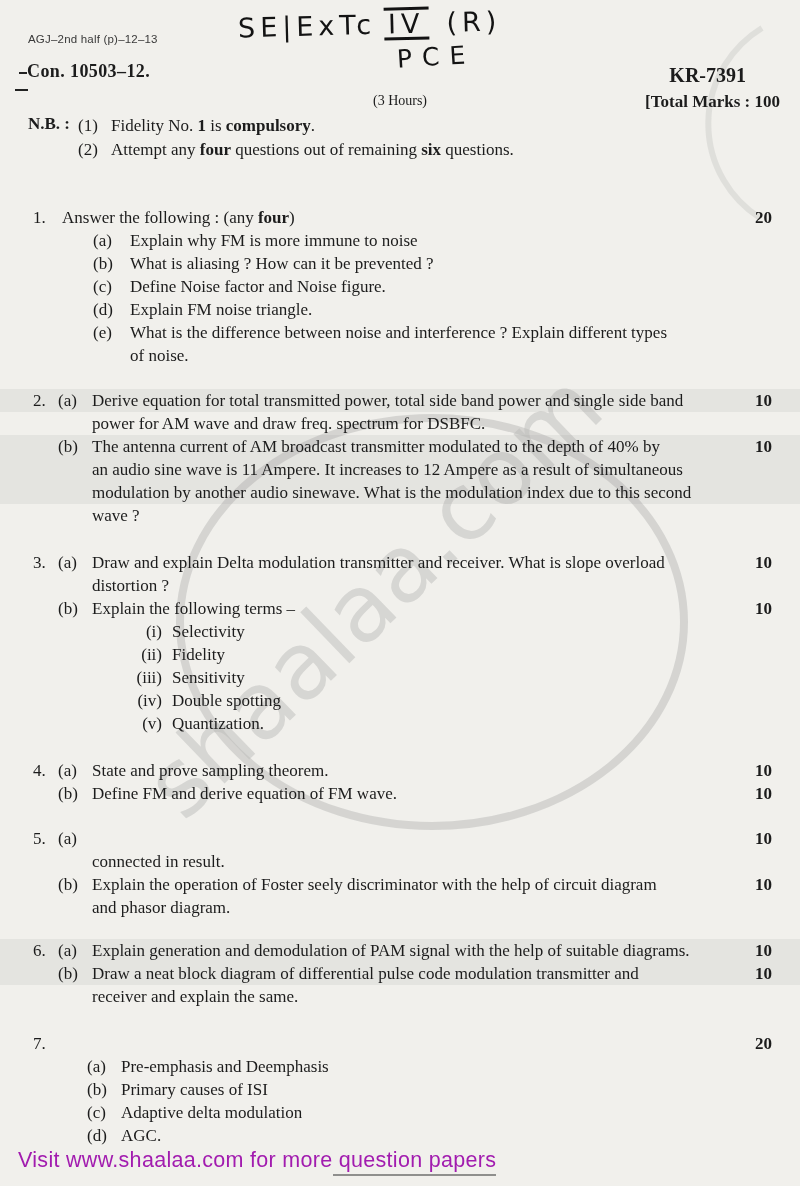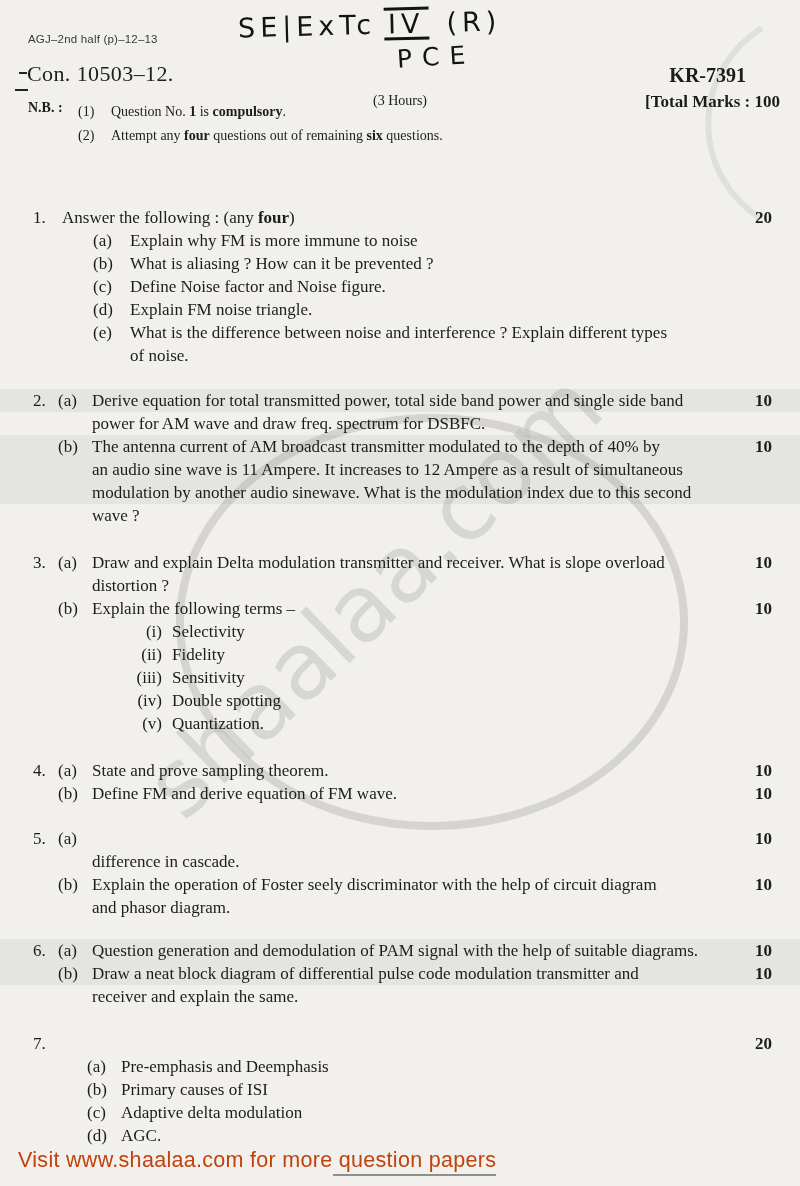--- a/index.html
+++ b/index.html
@@ -16,28 +16,28 @@
   .hand{position:absolute;left:238px;top:8px;font-family:"DejaVu Sans",sans-serif;
         color:#131313;transform:rotate(-1.5deg);white-space:nowrap;}
   .hand-l1{font-size:27px;letter-spacing:5px;}
   .hand-rn{display:inline-block;border-top:3px solid #131313;border-bottom:3px solid #131313;
            padding:0 4px;margin:0 8px;line-height:1.0;}
   .hand-r{margin-left:10px;}
   .hand-l2{position:absolute;left:158px;top:36px;font-size:25px;letter-spacing:10px;transform:rotate(-2deg);}
   
   .print-code{position:absolute;left:28px;top:33px;font-family:"Liberation Sans",sans-serif;
               font-size:11.5px;color:#393939;letter-spacing:.2px;}
-  .con-no{position:absolute;left:27px;top:61px;font-size:22px;font-weight:normal;letter-spacing:.4px;}
+  .con-no{position:absolute;left:27px;top:61px;font-size:18px;font-weight:bold;letter-spacing:.4px;}
   .paper-code{position:absolute;right:54px;top:64px;font-size:20px;font-weight:bold;}
   .hours{position:absolute;left:0;width:800px;top:93px;text-align:center;font-size:14px;}
   .total-marks{position:absolute;right:20px;top:92px;font-size:17px;font-weight:bold;}
   .tick-a{position:absolute;left:19px;top:72px;width:8px;height:2px;background:#222;}
   .tick-b{position:absolute;left:15px;top:89px;width:13px;height:2px;background:#222;}
   
-  .nb{position:absolute;left:28px;top:100px;font-size:14px;}
+  .nb{position:absolute;left:28px;top:114px;font-size:17px;}
   .nb-label{position:absolute;left:0;top:0;font-weight:bold;}
   .nb-items{margin-left:50px;}
   .nb-row{height:23.5px;line-height:23.5px;white-space:nowrap;}
   .nb-num{display:inline-block;width:33px;}
   
   .lines{position:absolute;left:0;top:206px;width:800px;}
   .row{position:relative;height:23px;line-height:23px;font-size:17px;white-space:nowrap;}
   .row.hl{background:rgba(145,145,145,0.13);}
   .l1{position:absolute;left:33px;}
   .l2{position:absolute;}
@@ -47,21 +47,21 @@
   .q7 .l2{left:87px;}
   .q  .txt{margin-left:62px;margin-top:7px;}
   .qp .txt,.cqp .txt{margin-left:92px;}
   .s1 .txt,.c1 .txt{margin-left:130px;}
   .rom .txt{margin-left:172px;}
   .q7 .txt{margin-left:121px;}
   .mk{position:absolute;right:28px;top:0;width:44px;text-align:right;font-weight:bold;}
   .b{font-weight:bold;}
   
   .footer{position:absolute;left:18px;bottom:13px;font-family:"Liberation Sans",sans-serif;
-          font-size:21.5px;color:#c2410c;letter-spacing:.3px;white-space:nowrap;}
+          font-size:21.5px;color:#a21caf;letter-spacing:.3px;white-space:nowrap;}
   .footer .u{border-bottom:2px solid #8f8f8d;padding-bottom:2px;}
 </style>
 </head>
 <body>
 
 <svg class="wm-layer" viewBox="0 0 800 1186" xmlns="http://www.w3.org/2000/svg">
   <ellipse cx="432" cy="622" rx="252" ry="204" fill="none" stroke="#bdbdbb" stroke-width="8" opacity="0.55"></ellipse>
   <path d="M 762 28 A 112 112 0 0 0 760 218" fill="none" stroke="#c6c6c4" stroke-width="6" opacity="0.4"></path>
   <text x="378" y="600" font-family="DejaVu Sans, sans-serif" font-size="93" fill="#bdbdbb" opacity="0.5" text-anchor="middle" dominant-baseline="middle" transform="rotate(-44 378 600)">shaalaa.com</text>
 </svg>
@@ -79,21 +79,21 @@
   <div class="tick-a"></div>
   <div class="tick-b"></div>
   <div class="con-no">Con. 10503–12.</div>
   <div class="paper-code">KR-7391</div>
   <div class="hours">(3 Hours)</div>
   <div class="total-marks">[Total Marks : 100</div>
 
   <div class="nb">
     <span class="nb-label">N.B. :</span>
     <div class="nb-items">
-        <div class="nb-row"><span class="nb-num">(1)</span><span><span>Question No. </span><span class="b">1</span><span> is </span><span class="b">compulsory</span><span>.</span></span></div>
+        <div class="nb-row"><span class="nb-num">(1)</span><span><span>Fidelity No. </span><span class="b">1</span><span> is </span><span class="b">compulsory</span><span>.</span></span></div>
         <div class="nb-row"><span class="nb-num">(2)</span><span><span>Attempt any </span><span class="b">four</span><span> questions out of remaining </span><span class="b">six</span><span> questions.</span></span></div>
       </div>
   </div>
 
   <div class="lines">
       <div class="row q"><span class="l1">1.</span><span class="txt"><span>Answer the following : (any </span><span class="b">four</span><span>)</span></span><span class="mk">20</span></div>
       <div class="row s1"><span class="l2">(a)</span><span class="txt"><span>Explain why FM is more immune to noise</span></span></div>
       <div class="row s1"><span class="l2">(b)</span><span class="txt"><span>What is aliasing ? How can it be prevented ?</span></span></div>
       <div class="row s1"><span class="l2">(c)</span><span class="txt"><span>Define Noise factor and Noise figure.</span></span></div>
       <div class="row s1"><span class="l2">(d)</span><span class="txt"><span>Explain FM noise triangle.</span></span></div>
@@ -109,24 +109,24 @@
       <div class="row cqp"><span class="txt"><span>distortion ?</span></span></div>
       <div class="row qp"><span class="l2">(b)</span><span class="txt"><span>Explain the following terms –</span></span><span class="mk">10</span></div>
       <div class="row rom"><span class="l2">(i)</span><span class="txt"><span>Selectivity</span></span></div>
       <div class="row rom"><span class="l2">(ii)</span><span class="txt"><span>Fidelity</span></span></div>
       <div class="row rom"><span class="l2">(iii)</span><span class="txt"><span>Sensitivity</span></span></div>
       <div class="row rom"><span class="l2">(iv)</span><span class="txt"><span>Double spotting</span></span></div>
       <div class="row rom"><span class="l2">(v)</span><span class="txt"><span>Quantization.</span></span></div>
       <div class="row qp" style="margin-top: 24px;"><span class="l1">4.</span><span class="l2">(a)</span><span class="txt"><span>State and prove sampling theorem.</span></span><span class="mk">10</span></div>
       <div class="row qp"><span class="l2">(b)</span><span class="txt"><span>Define FM and derive equation of FM wave.</span></span><span class="mk">10</span></div>
       <div class="row qp" style="margin-top: 22px;"><span class="l1">5.</span><span class="l2">(a)</span><span class="mk">10</span></div>
-      <div class="row cqp"><span class="txt"><span>difference in cascade.</span></span></div>
+      <div class="row cqp"><span class="txt"><span>connected in result.</span></span></div>
       <div class="row qp"><span class="l2">(b)</span><span class="txt"><span>Explain the operation of Foster seely discriminator with the help of circuit diagram</span></span><span class="mk">10</span></div>
       <div class="row cqp"><span class="txt"><span>and phasor diagram.</span></span></div>
-      <div class="row qp hl" style="margin-top: 20px;"><span class="l1">6.</span><span class="l2">(a)</span><span class="txt"><span>Question generation and demodulation of PAM signal with the help of suitable diagrams.</span></span><span class="mk">10</span></div>
+      <div class="row qp hl" style="margin-top: 20px;"><span class="l1">6.</span><span class="l2">(a)</span><span class="txt"><span>Explain generation and demodulation of PAM signal with the help of suitable diagrams.</span></span><span class="mk">10</span></div>
       <div class="row qp hl"><span class="l2">(b)</span><span class="txt"><span>Draw a neat block diagram of differential pulse code modulation transmitter and</span></span><span class="mk">10</span></div>
       <div class="row cqp"><span class="txt"><span>receiver and explain the same.</span></span></div>
       <div class="row q" style="margin-top: 24px;"><span class="l1">7.</span><span class="mk">20</span></div>
       <div class="row q7"><span class="l2">(a)</span><span class="txt"><span>Pre-emphasis and Deemphasis</span></span></div>
       <div class="row q7"><span class="l2">(b)</span><span class="txt"><span>Primary causes of ISI</span></span></div>
       <div class="row q7"><span class="l2">(c)</span><span class="txt"><span>Adaptive delta modulation</span></span></div>
       <div class="row q7"><span class="l2">(d)</span><span class="txt"><span>AGC.</span></span></div>
     </div>
 
   <div class="footer">

